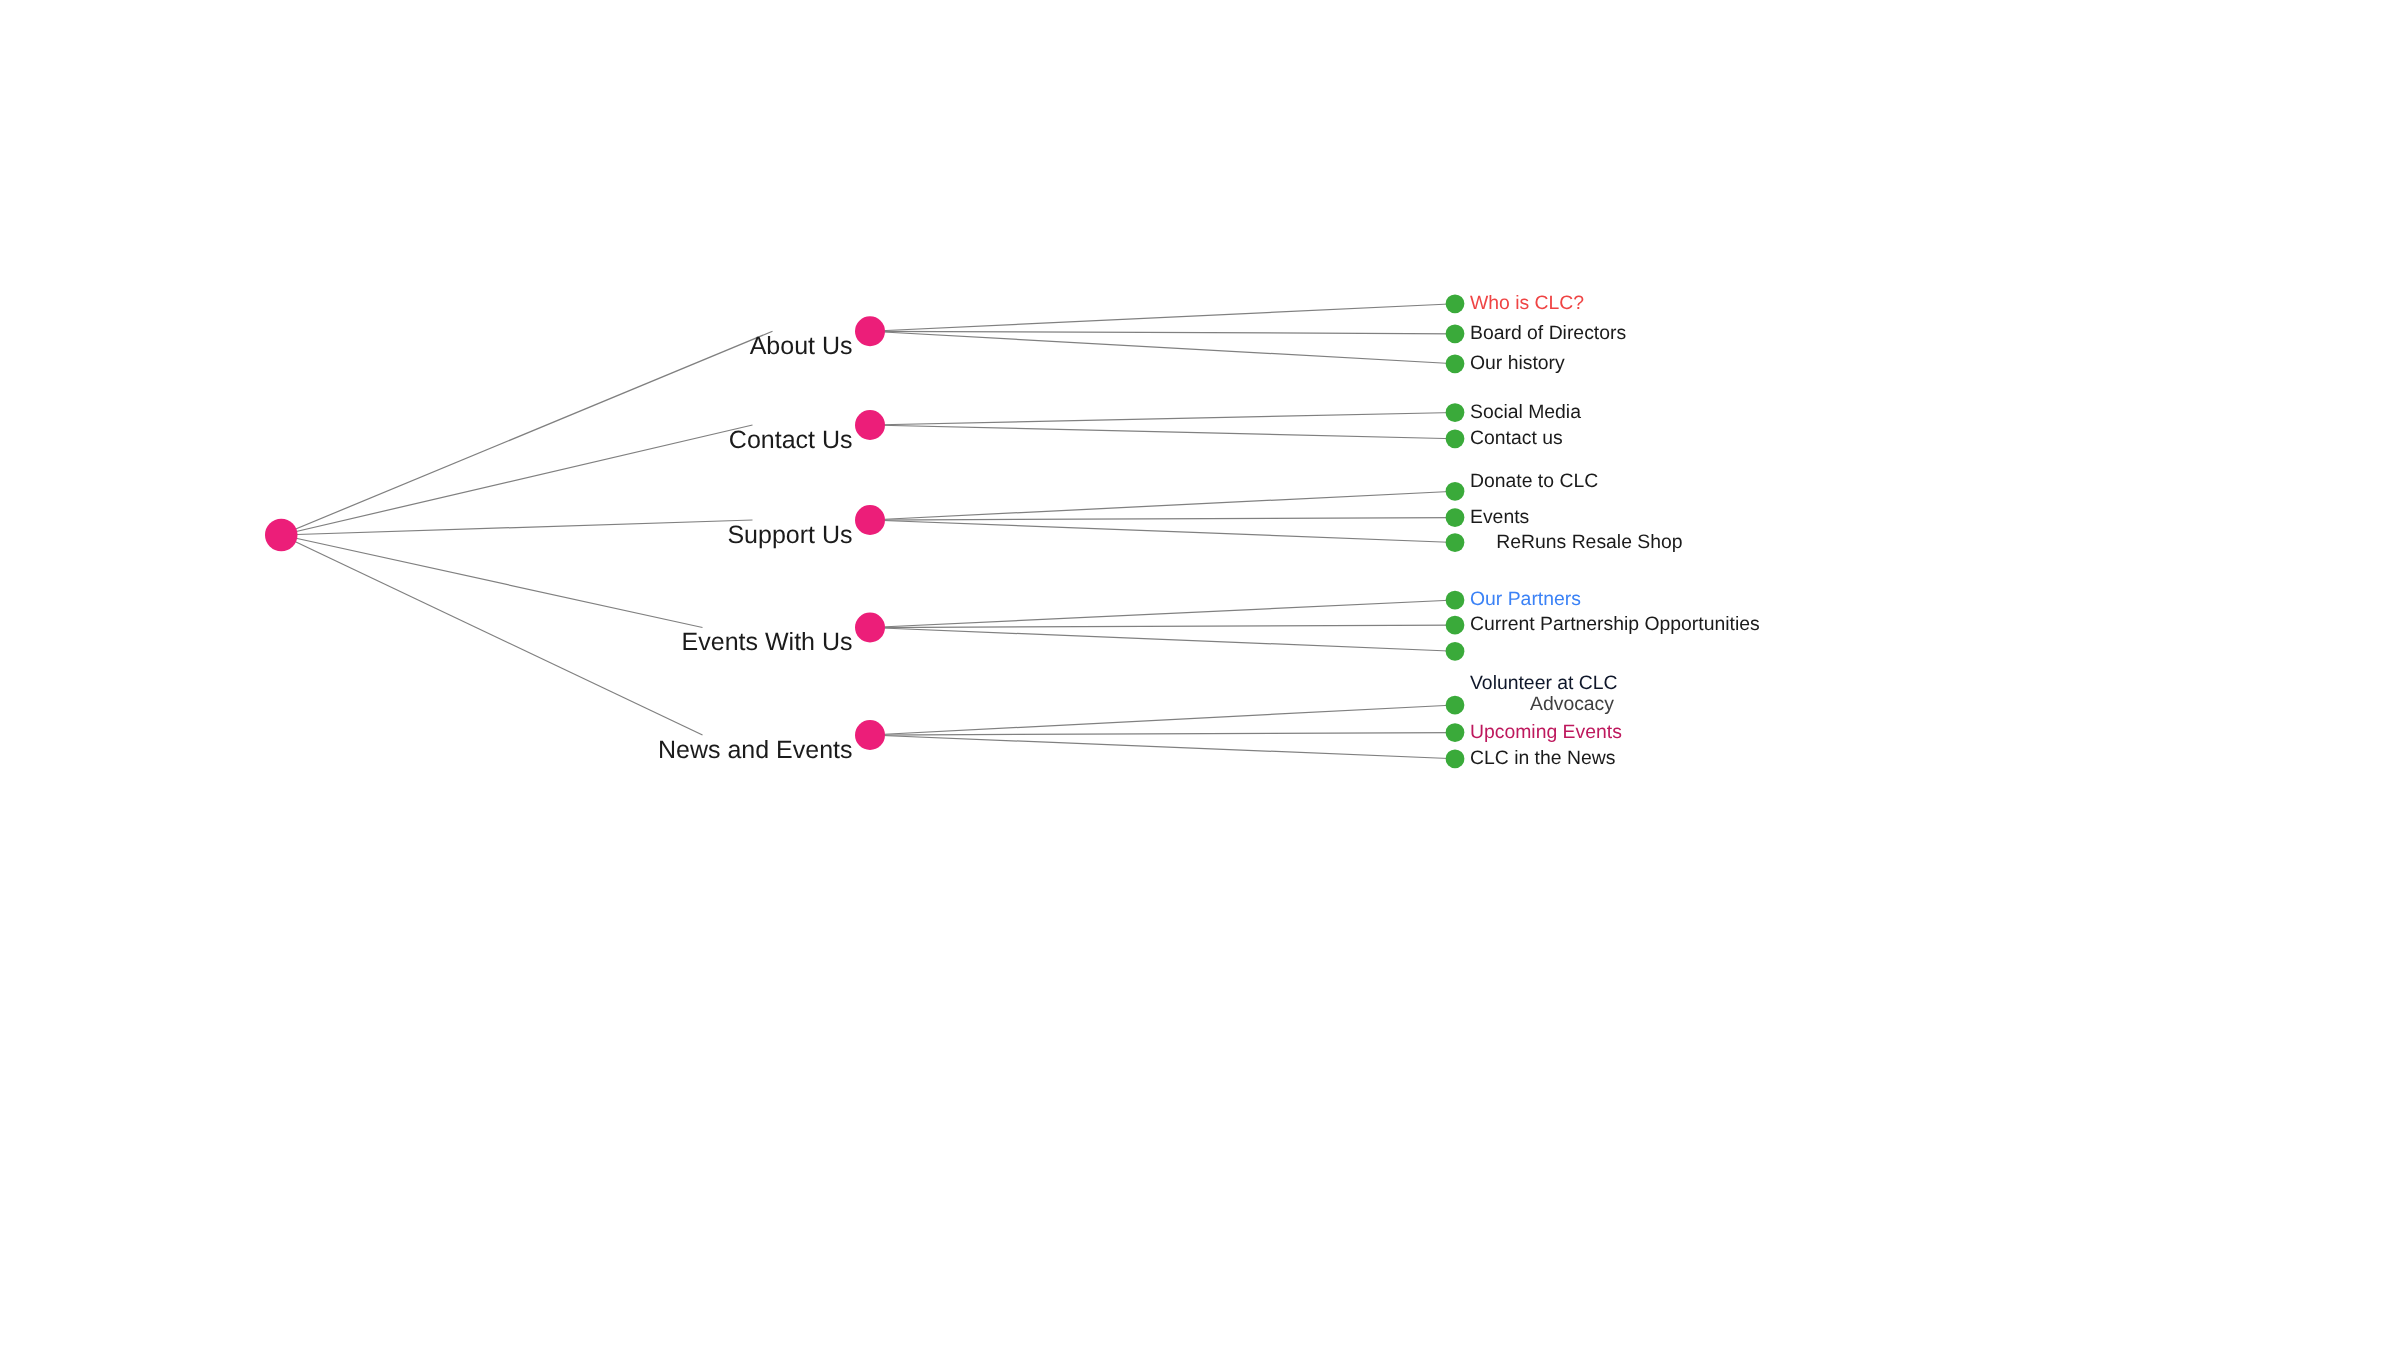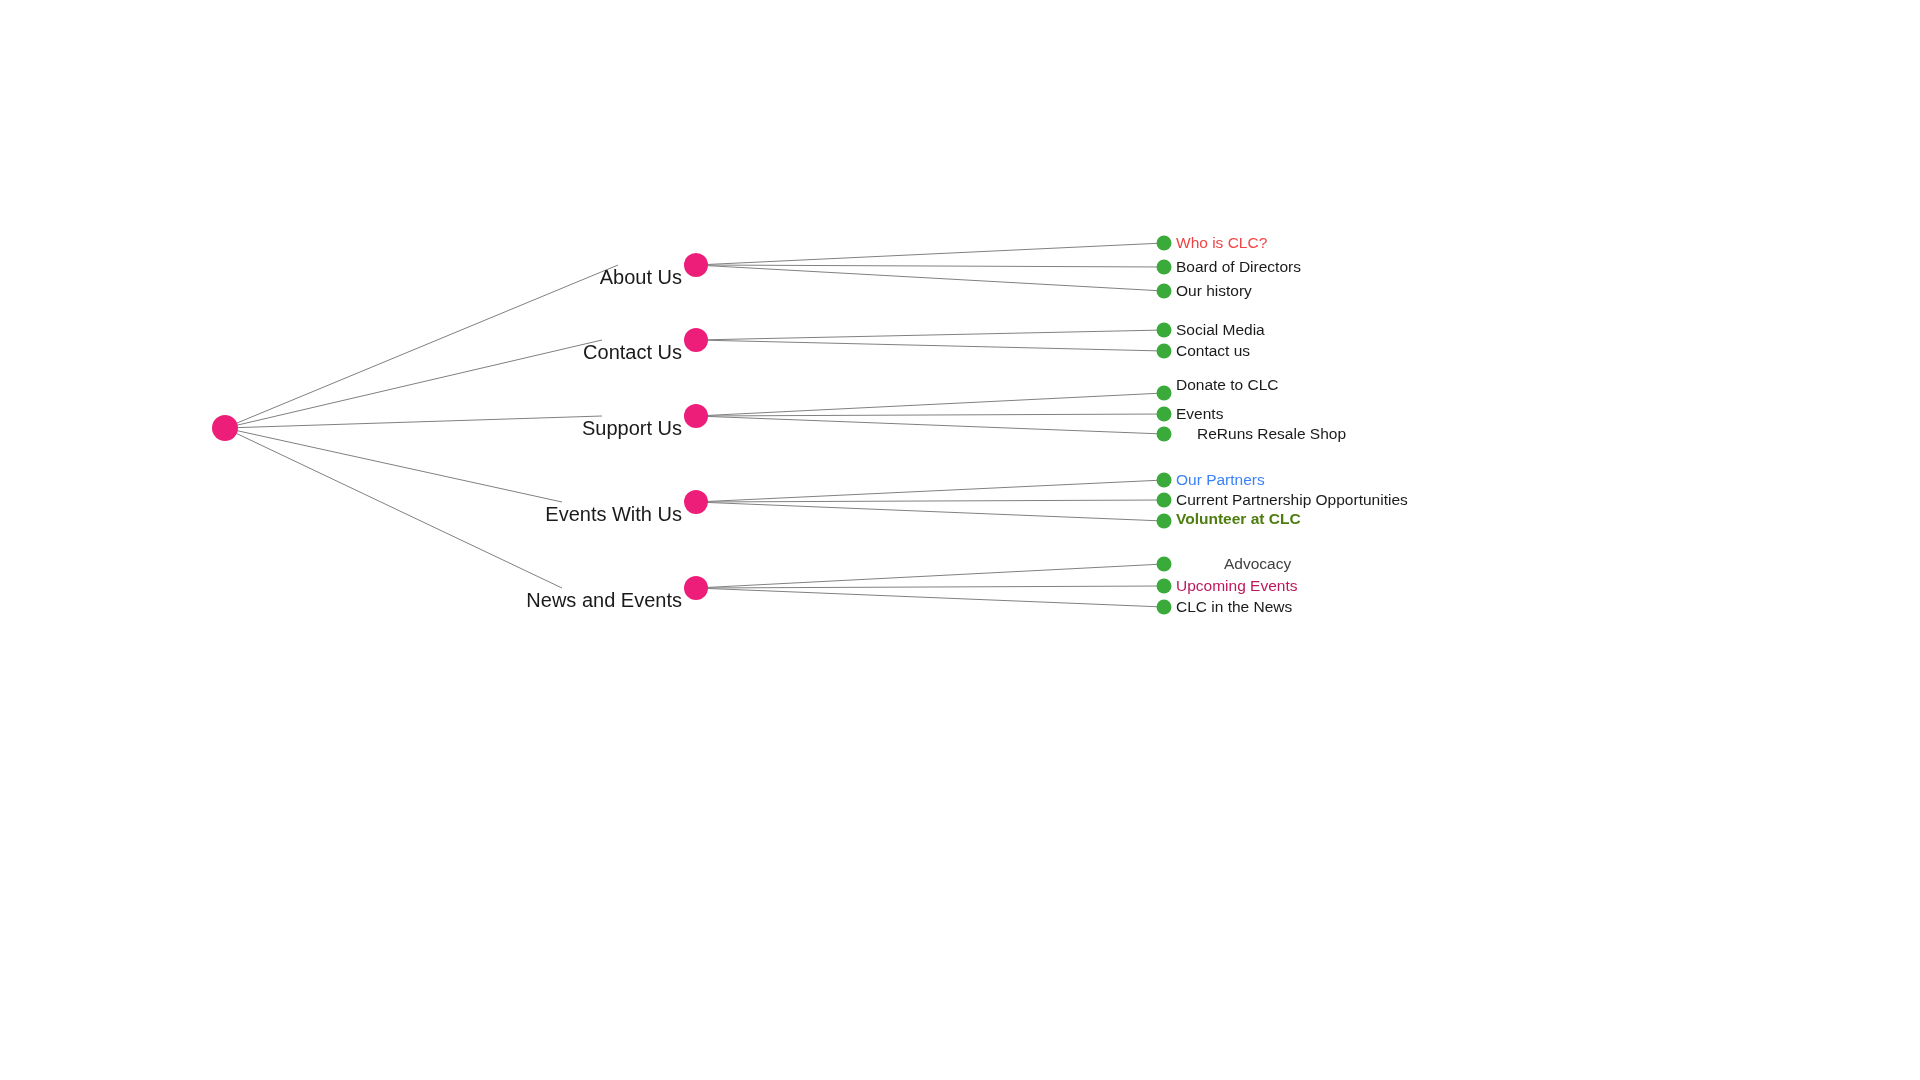--- a/index.html
+++ b/index.html
@@ -108,21 +108,21 @@
       <div class="label label-leaf" style="left: 1176px; top: 414px; color: rgb(27, 27, 27);">Events</div>
       <div class="node node-leaf" style="left: 1164px; top: 434px; background: rgb(58, 170, 58);"></div>
       <div class="label label-leaf" style="left: 1176px; top: 434px; color: rgb(27, 27, 27); margin-left: 21px;">ReRuns Resale Shop</div>
       <div class="label label-branch" style="left: 682px; top: 502px; color: rgb(27, 27, 27);">Events With Us</div>
       <div class="node node-branch" style="left: 696px; top: 502px; background: rgb(236, 30, 121);"></div>
       <div class="node node-leaf" style="left: 1164px; top: 480px; background: rgb(58, 170, 58);"></div>
       <div class="label label-leaf" style="left: 1176px; top: 480px; color: #3b82f6;">Our Partners</div>
       <div class="node node-leaf" style="left: 1164px; top: 500px; background: rgb(58, 170, 58);"></div>
       <div class="label label-leaf" style="left: 1176px; top: 500px; color: rgb(27, 27, 27);">Current Partnership Opportunities</div>
       <div class="node node-leaf" style="left: 1164px; top: 521px; background: rgb(58, 170, 58);"></div>
-      <div class="label label-leaf" style="left: 1176px; top: 519px; color: #4d7c0f; font-weight: bold;">Volunteer at CLC</div>
+      <div class="label label-leaf" style="left: 1176px; top: 547px; color: #0f172a;">Volunteer at CLC</div>
       <div class="label label-branch" style="left: 682px; top: 588px; color: rgb(27, 27, 27);">News and Events</div>
       <div class="node node-branch" style="left: 696px; top: 588px; background: rgb(236, 30, 121);"></div>
       <div class="node node-leaf" style="left: 1164px; top: 564px; background: rgb(58, 170, 58);"></div>
       <div class="label label-leaf" style="left: 1176px; top: 564px; color: #404040; margin-left: 48px;">Advocacy</div>
       <div class="node node-leaf" style="left: 1164px; top: 586px; background: rgb(58, 170, 58);"></div>
       <div class="label label-leaf" style="left: 1176px; top: 586px; color: #be185d;">Upcoming Events</div>
       <div class="node node-leaf" style="left: 1164px; top: 607px; background: rgb(58, 170, 58);"></div>
       <div class="label label-leaf" style="left: 1176px; top: 607px; color: rgb(27, 27, 27);">CLC in the News</div>
       <div class="node node-root" style="left: 225px; top: 428px; background: rgb(236, 30, 121);"></div>
     </div>

